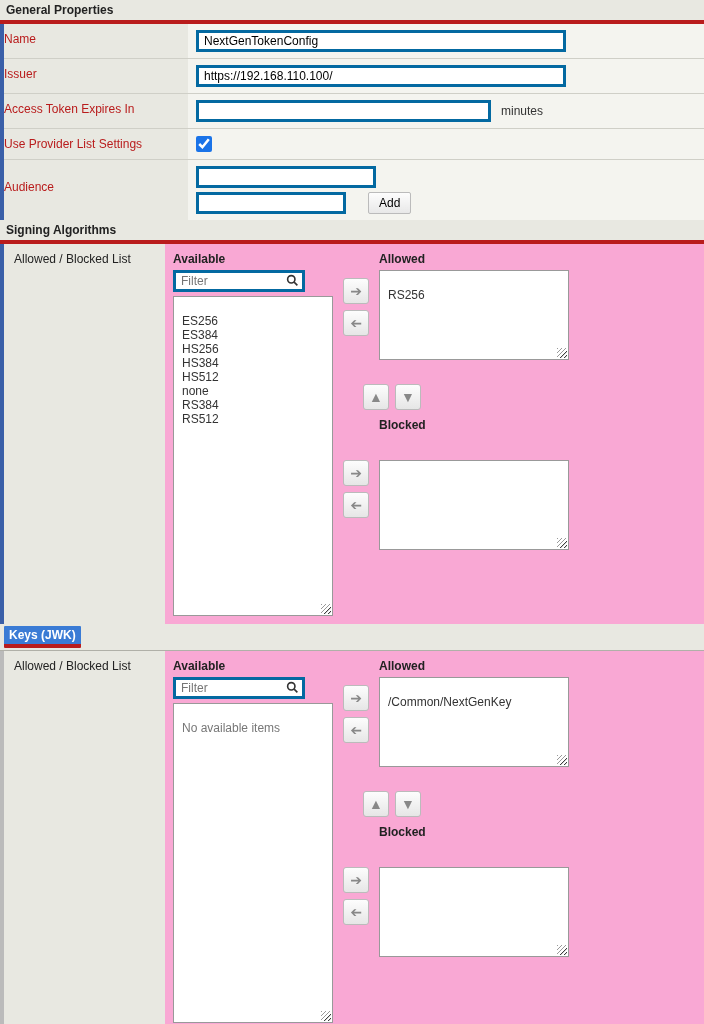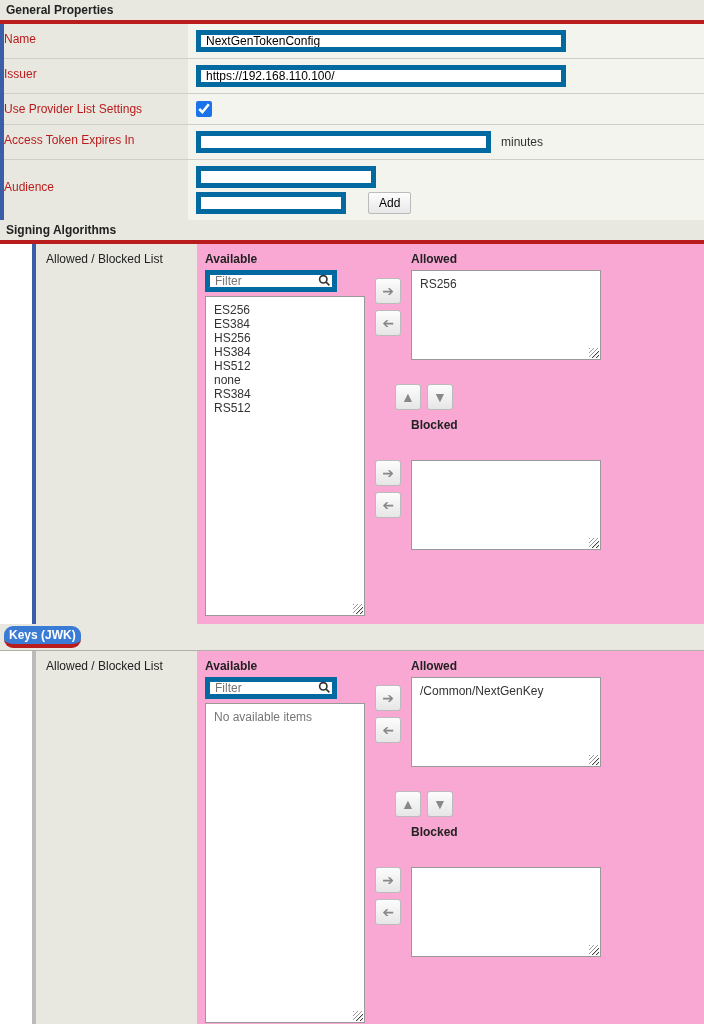--- a/index.html
+++ b/index.html
@@ -4,21 +4,21 @@
 <style>
   * { box-sizing: border-box; margin: 0; padding: 0; font-family: Arial, Helvetica, sans-serif; font-size: 12px; }
   body { background: #fff; width: 704px; }
   .section-header {
     background: #e8e8e1;
     border-bottom: 4px solid #b91c1c;
     padding: 3px 6px;
     font-weight: bold;
     color: #222;
   }
-  .section-header.hl { background: #3a7bd5; color: #fff; display: inline-block; padding: 2px 5px; border-radius: 9px;}
+  .section-header.hl { background: #3a7bd5; color: #fff; display: inline-block; padding: 2px 5px; border-radius: 1px;}
   .hl-wrap { background:#e8e8e1; border-bottom:1px solid #b0b0a8; padding:2px 4px;}
   .panel {
     border-left: 4px solid #3a5fa8;
     background: #e8e8e1;
     display: flex;
     flex-direction: column;
   }
   .row { display:flex; border-bottom:1px solid #cfcfc7; }
   .row:last-child { border-bottom:none; }
   .label-cell {
@@ -30,38 +30,38 @@
     flex:1;
     background: #f4f4ef;
     padding: 6px 8px;
     display:flex;
     align-items:center;
     gap:6px;
     flex-wrap:wrap;
   }
   .value-cell.stack { flex-direction: column; align-items: flex-start; gap:4px;}
   .text-input {
-    border:5px solid #0369a1;
+    border:3px solid #0369a1;
     padding:3px 5px;
     font-size:12px;
     background:#fff;
     height:22px;
   }
   .btn {
     border:1px solid #bbb;
     background: linear-gradient(#fdfdfd,#e8e8e8);
     padding:2px 10px;
     height:22px;
     cursor:pointer;
     border-radius:2px;
   }
   .checkbox { width:16px; height:16px; accent-color:#1a73e8;}
   .suffix { color:#333; margin-left:4px;}
   
-  .picker-row { display:flex;margin-left:32px; }
+  .picker-row { display:flex; }
   .picker-label-cell {
     width:165px;
     padding:8px 10px;
     color:#222;
     border-left:4px solid #3a5fa8;
     background:#e8e8e1;
   }
   .picker-body {
     flex:1;
     background:#f9a8d4;
@@ -73,21 +73,21 @@
   .col { display:flex; flex-direction:column; }
   .col-title { font-weight:bold; margin-bottom:4px; color:#222;}
   .filter-wrap { position:relative; width:132px; margin-bottom:4px;}
   .filter-wrap input { width:100%; padding-right:22px;}
   .filter-wrap .mag { position:absolute; right:6px; top:4px; font-weight:bold;}
   .listbox {
     border:1px solid #999;
     background:#fff;
     width:160px;
     height:320px;
-    padding:6px 8px;
+    padding:17px 8px;
     overflow:auto;
     resize:both;
     color:#333;
     position:relative;
   }
   .listbox.short { height:90px; width:190px;}
   .listbox-empty { color:#777; }
   .mid-btns { display:flex; flex-direction:column; gap:6px; margin-top:26px;}
   .icon-btn {
     width:26px; height:26px;
@@ -114,30 +114,30 @@
       <input class="text-input" style="width: 370px;" value="NextGenTokenConfig">
     </div>
   </div>
   <div class="row">
     <div class="label-cell">Issuer</div>
     <div class="value-cell">
       <input class="text-input" style="width: 370px;" value="https://192.168.110.100/">
     </div>
   </div>
   <div class="row">
-    <div class="label-cell">Use Provider List Settings</div>
-    <div class="value-cell">
-      <input type="checkbox" class="checkbox" checked="" style="">
-    </div>
-  </div>
-  <div class="row">
     <div class="label-cell">Access Token Expires In</div>
     <div class="value-cell">
       <input class="text-input" style="width: 295px;" value="">
       <span class="suffix">minutes</span>
+    </div>
+  </div>
+  <div class="row">
+    <div class="label-cell">Use Provider List Settings</div>
+    <div class="value-cell">
+      <input type="checkbox" class="checkbox" checked="" style="">
     </div>
   </div>
   <div class="row">
     <div class="label-cell" style="padding-top:20px">Audience</div>
     <div class="value-cell stack">
       <input class="text-input" style="width: 180px;" value="">
       <div style="display:flex; gap:22px;">
         <input class="text-input" style="width: 150px;" value="">
         <button class="btn">Add</button>
       </div>

